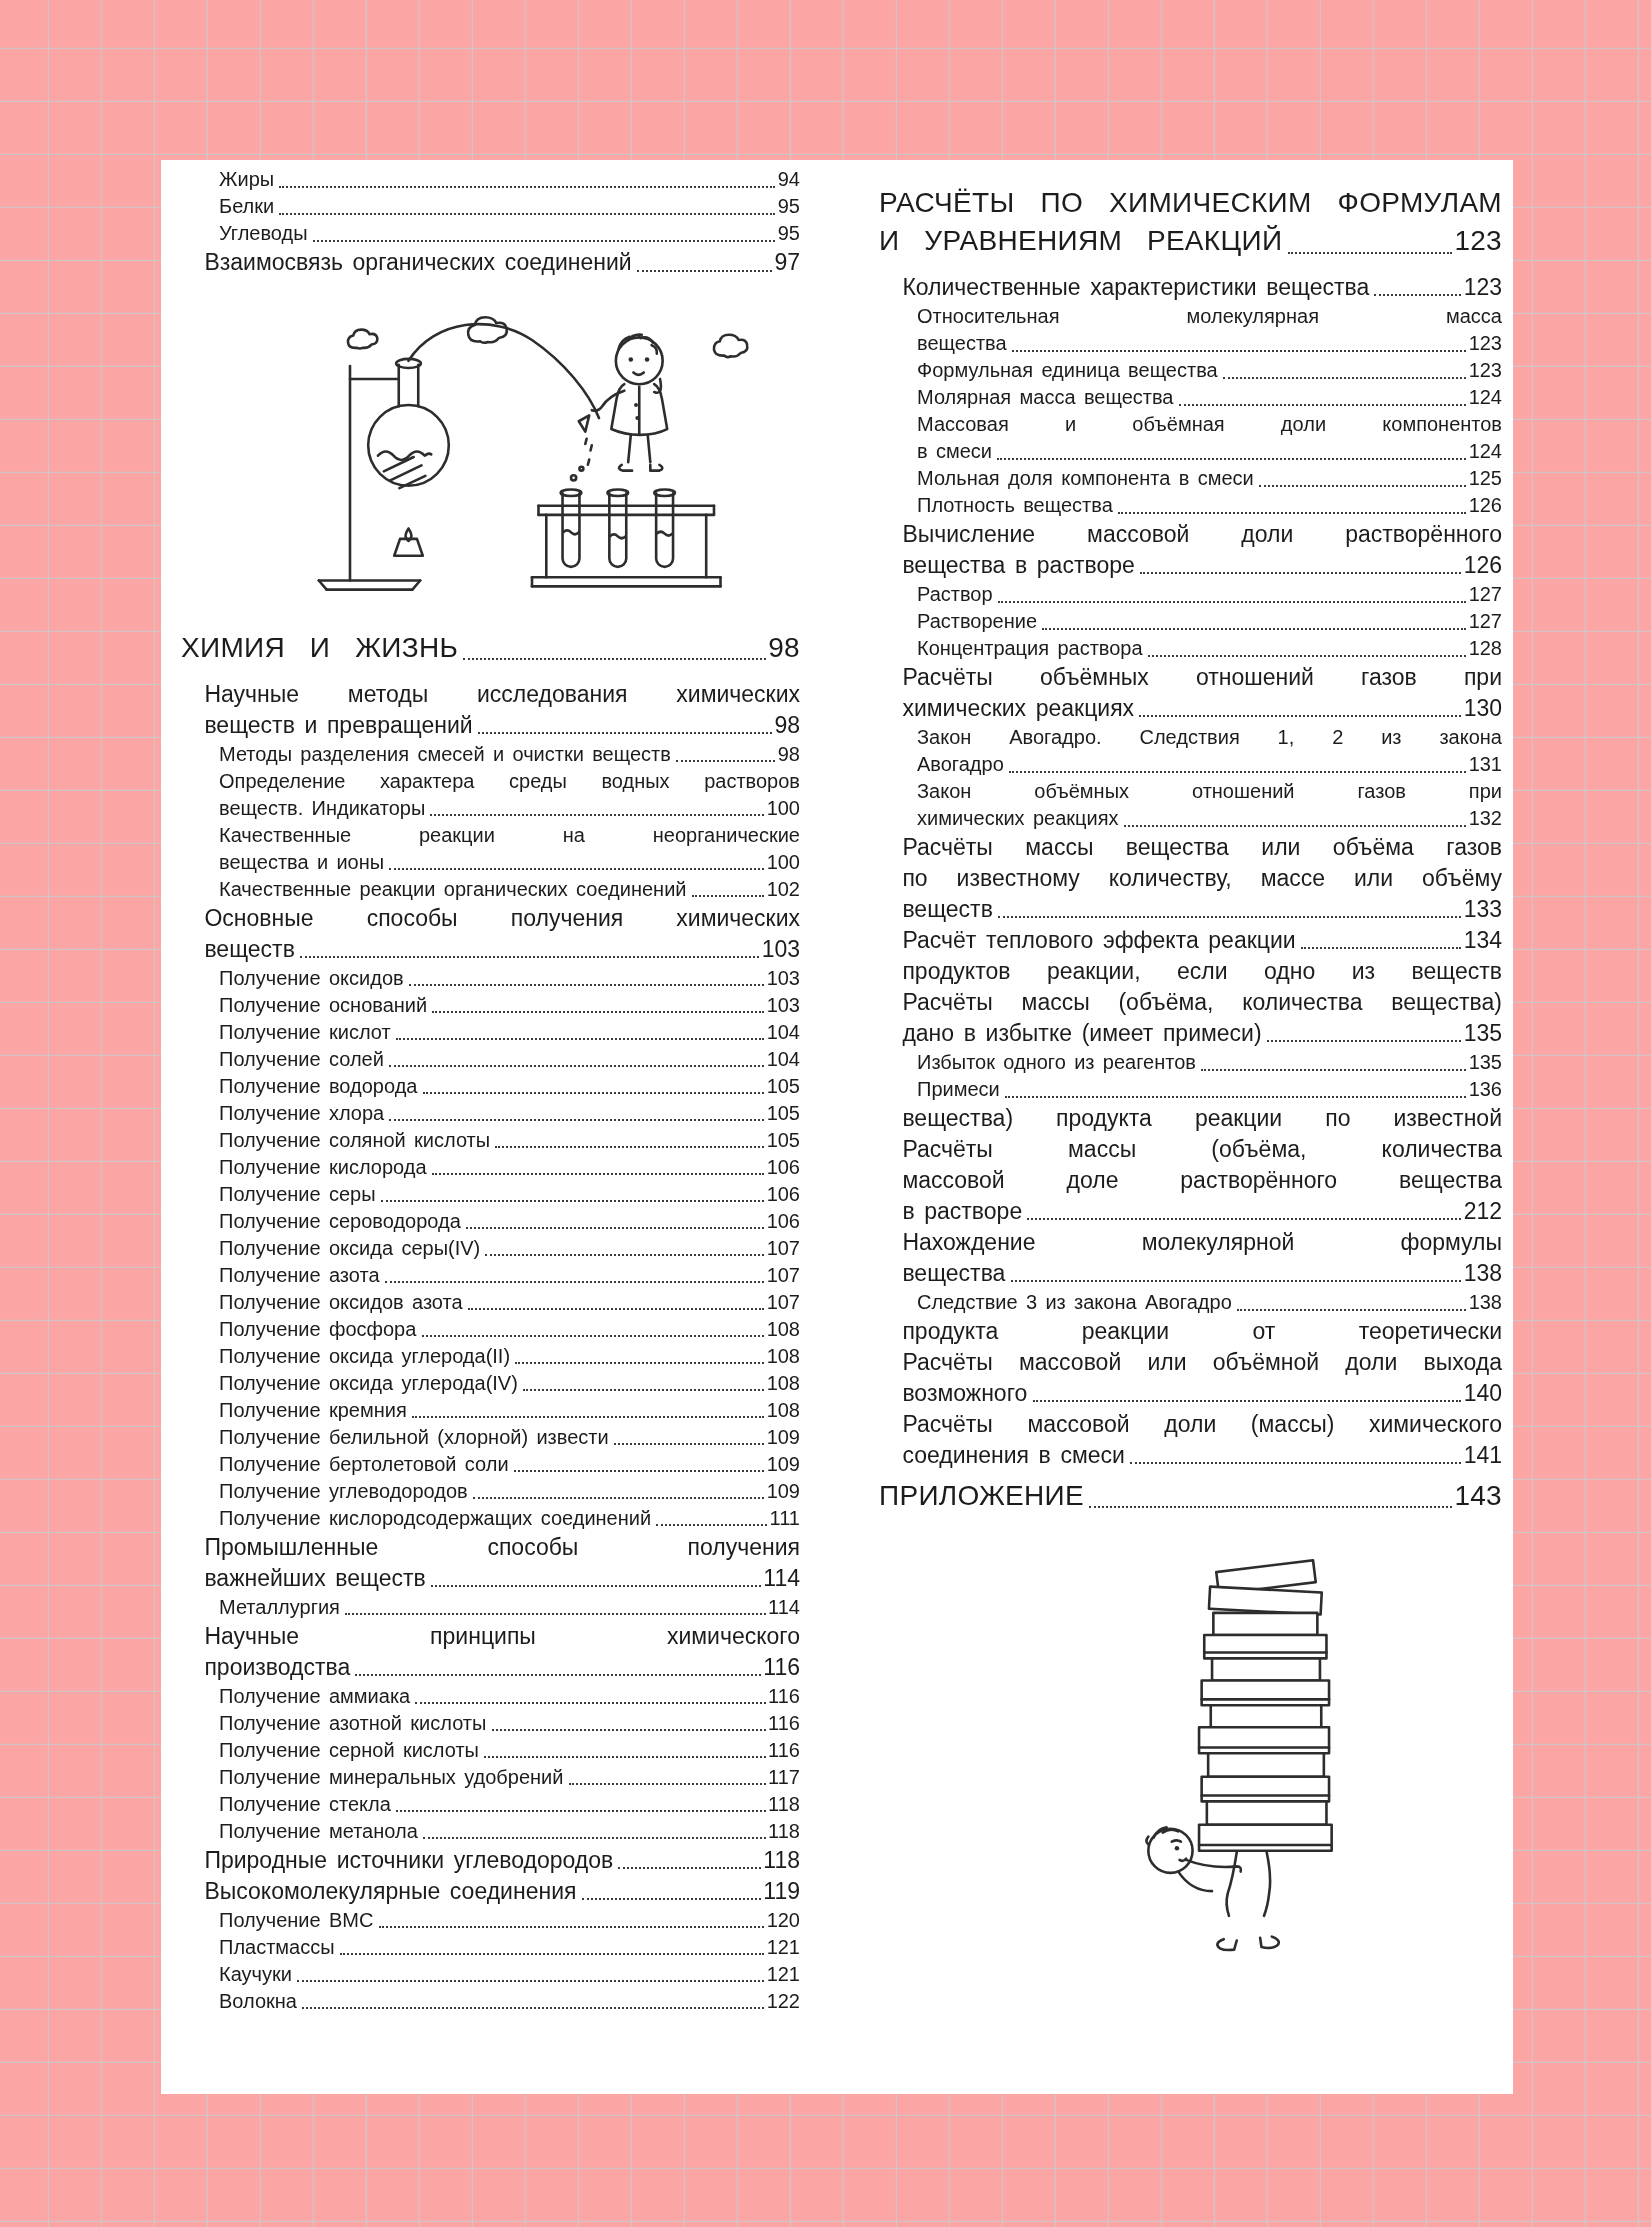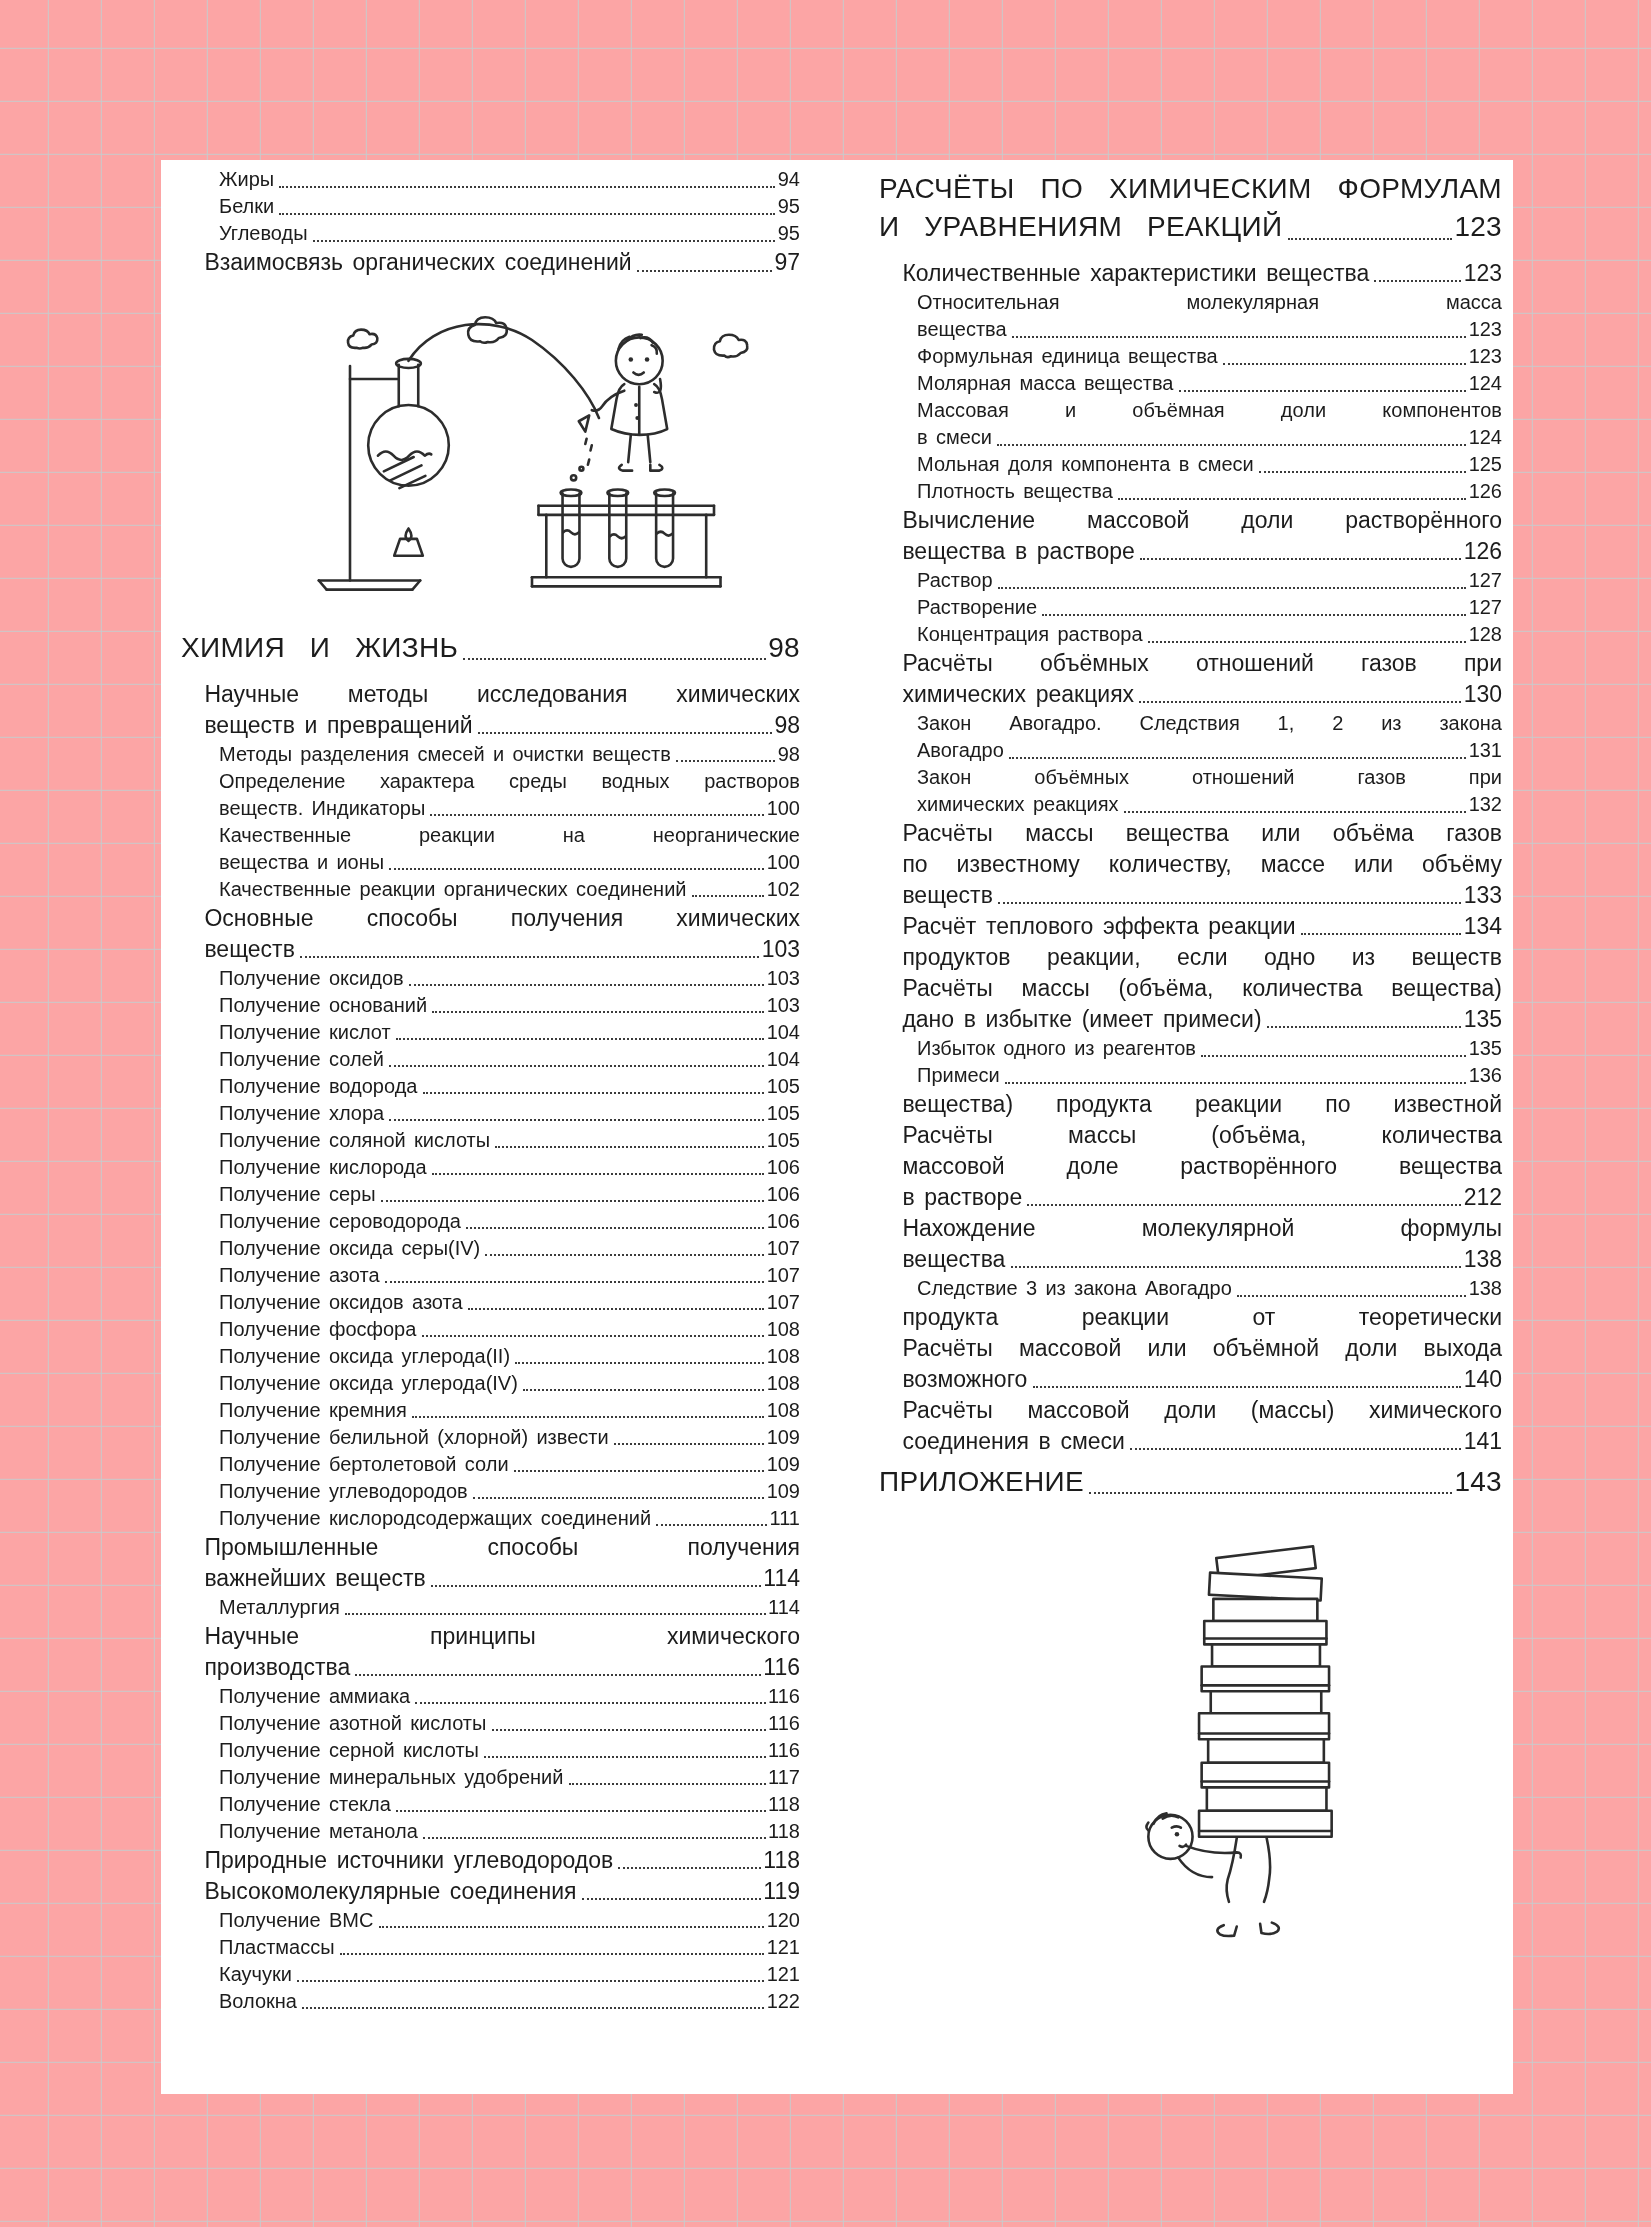--- a/index.html
+++ b/index.html
@@ -31,21 +31,21 @@
   .col-left{left:181px; width:619px;}
   .col-right{left:879px; width:623px;}
 
   .line{display:flex; align-items:flex-end;}
   .line.lv1{font-size:28px; line-height:38px; letter-spacing:0.3px; margin-top:6px;}
   .line.lv2{font-size:23px; line-height:31px; padding-left:23.4px;}
   .line.lv3{font-size:20px; line-height:27px; padding-left:38px;}
   .line.lv1 + .line{margin-top:11.7px;}
   .line.lv1 + .line.lv1{margin-top:0;}
   .col-left > .line:first-child{margin-top:0;}
-  .col-right > .line:first-child{margin-top:4px;}
+  .col-right > .line:first-child{margin-top:18px;}
 
   .t{white-space:nowrap; word-spacing:0.14em;}
   .lv1 .t{word-spacing:0.6em;}
   .leader{
     flex:1 1 auto; min-width:10.4px; height:0;
     border-bottom:2.6px dotted #3b3b3b;
     margin:0 2.6px 6.5px 5.2px;
   }
   .lv3 .leader{border-bottom-width:2.3px; margin-bottom:5.2px;}
   .pg{white-space:nowrap;}

